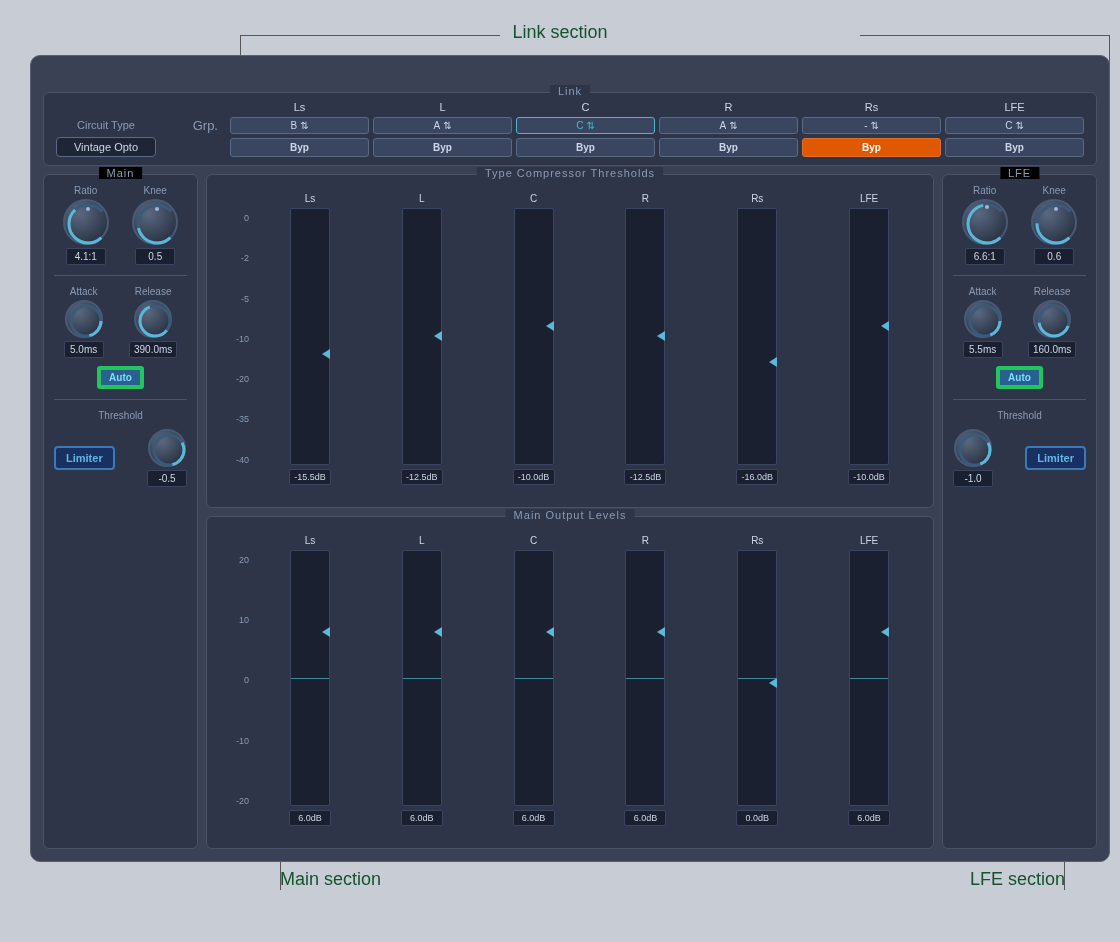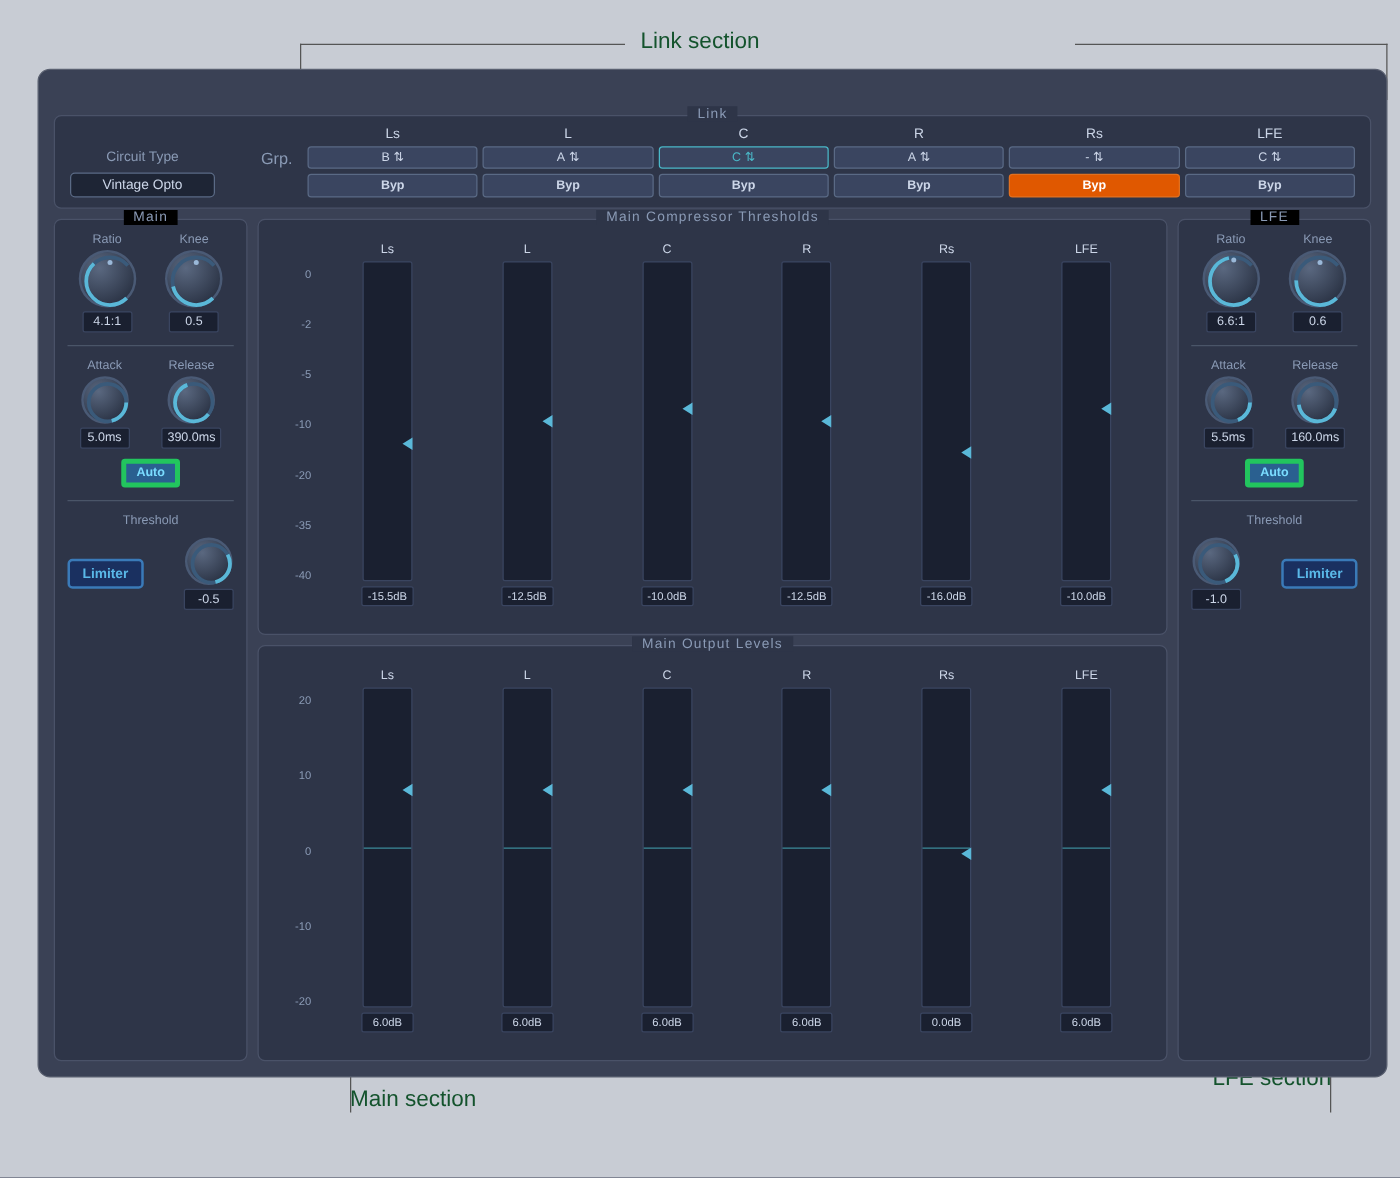--- a/index.html
+++ b/index.html
@@ -32,21 +32,21 @@
     .annotation-link {
       top: 22px;
       left: 50%;
       transform: translateX(-50%);
     }
     .annotation-main {
       bottom: 52px;
       left: 280px;
     }
     .annotation-lfe {
-      bottom: 69px;
+      bottom: 52px;
       right: 55px;
     }
 
     
     .line-link-left {
       position: absolute;
       top: 35px;
       left: 240px;
       width: 260px;
       height: 1px;
@@ -151,21 +151,21 @@
     }
     .circuit-type-select {
       background: #1e2535;
       color: #ccd6e8;
       border: 1px solid #5a6a85;
       border-radius: 4px;
       padding: 3px 8px;
       font-size: 11px;
       cursor: pointer;
       appearance: none;
-      width: 116px;
+      width: 100px;
       text-align: center;
     }
 
     .channels-grid {
       flex: 1;
       display: grid;
       grid-template-columns: 50px repeat(6, 1fr);
       grid-template-rows: auto auto auto;
       gap: 4px;
       align-items: center;
@@ -633,21 +633,21 @@
               </svg>
             </div>
             <div class="knob-value">-0.5</div>
           </div>
         </div>
       </div>
 
       <div class="center-section">
 
         <div class="compressor-section">
-          <span class="section-label" style="background:#2e3548;">Main Compressor Thresholds</span>
+          <span class="section-label" style="background:#2e3548;">Type Compressor Thresholds</span>
           <div class="faders-grid">
 
             <div class="fader-scale">
               <div class="fader-scale-value">0</div>
               <div class="fader-scale-value">-2</div>
               <div class="fader-scale-value">-5</div>
               <div class="fader-scale-value">-10</div>
               <div class="fader-scale-value">-20</div>
               <div class="fader-scale-value">-35</div>
               <div class="fader-scale-value">-40</div>

